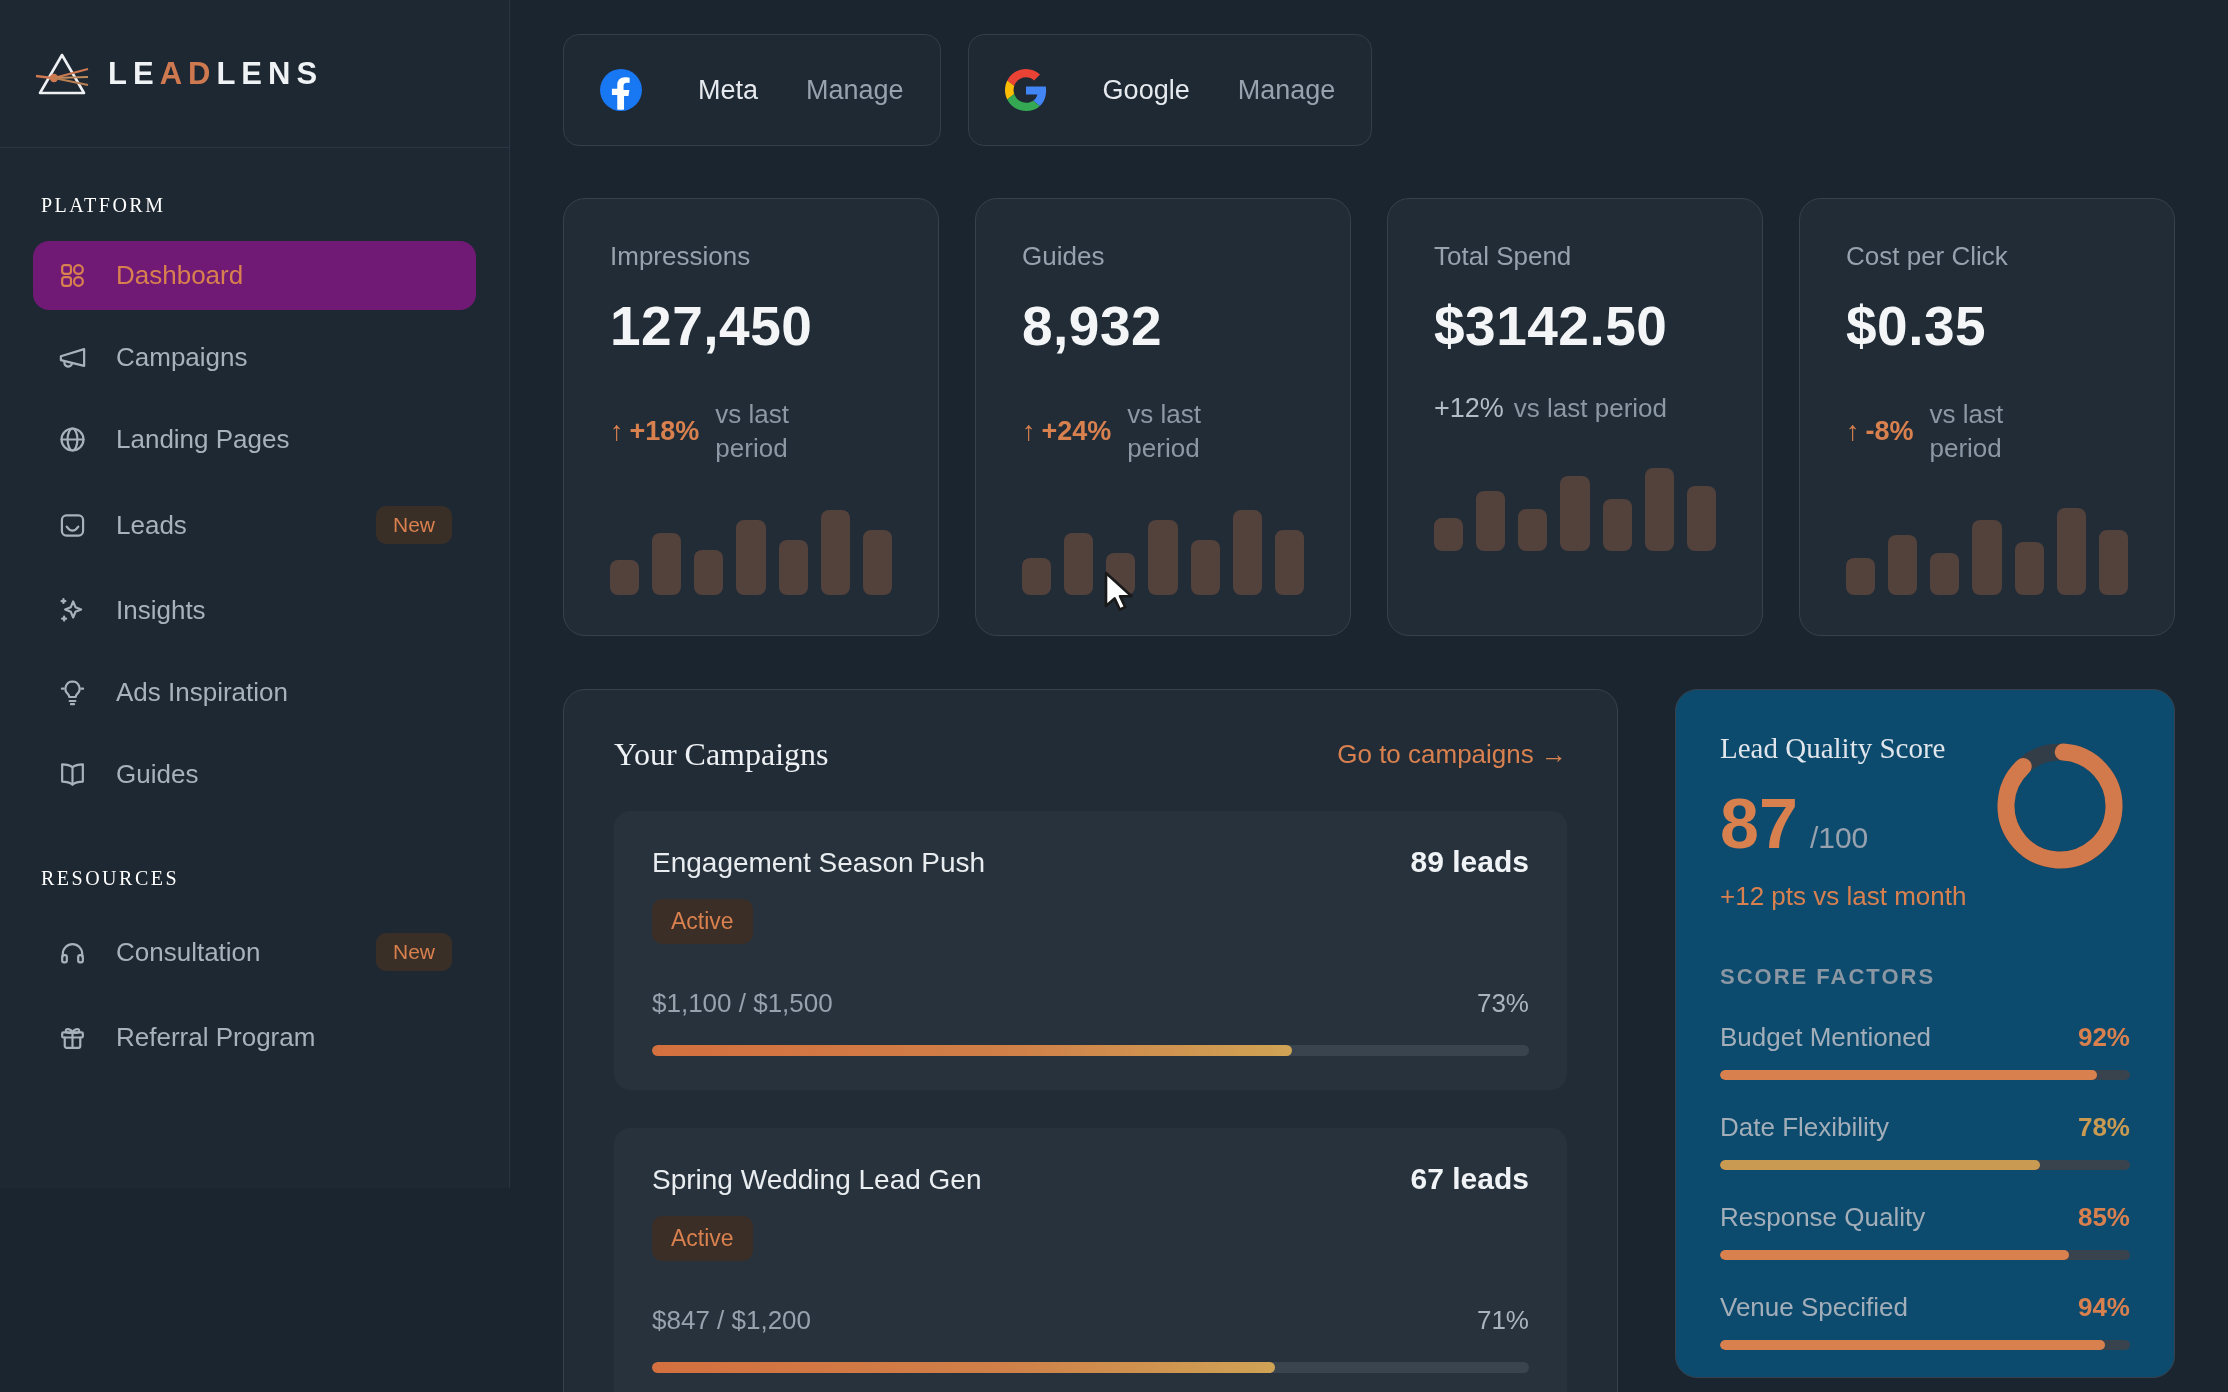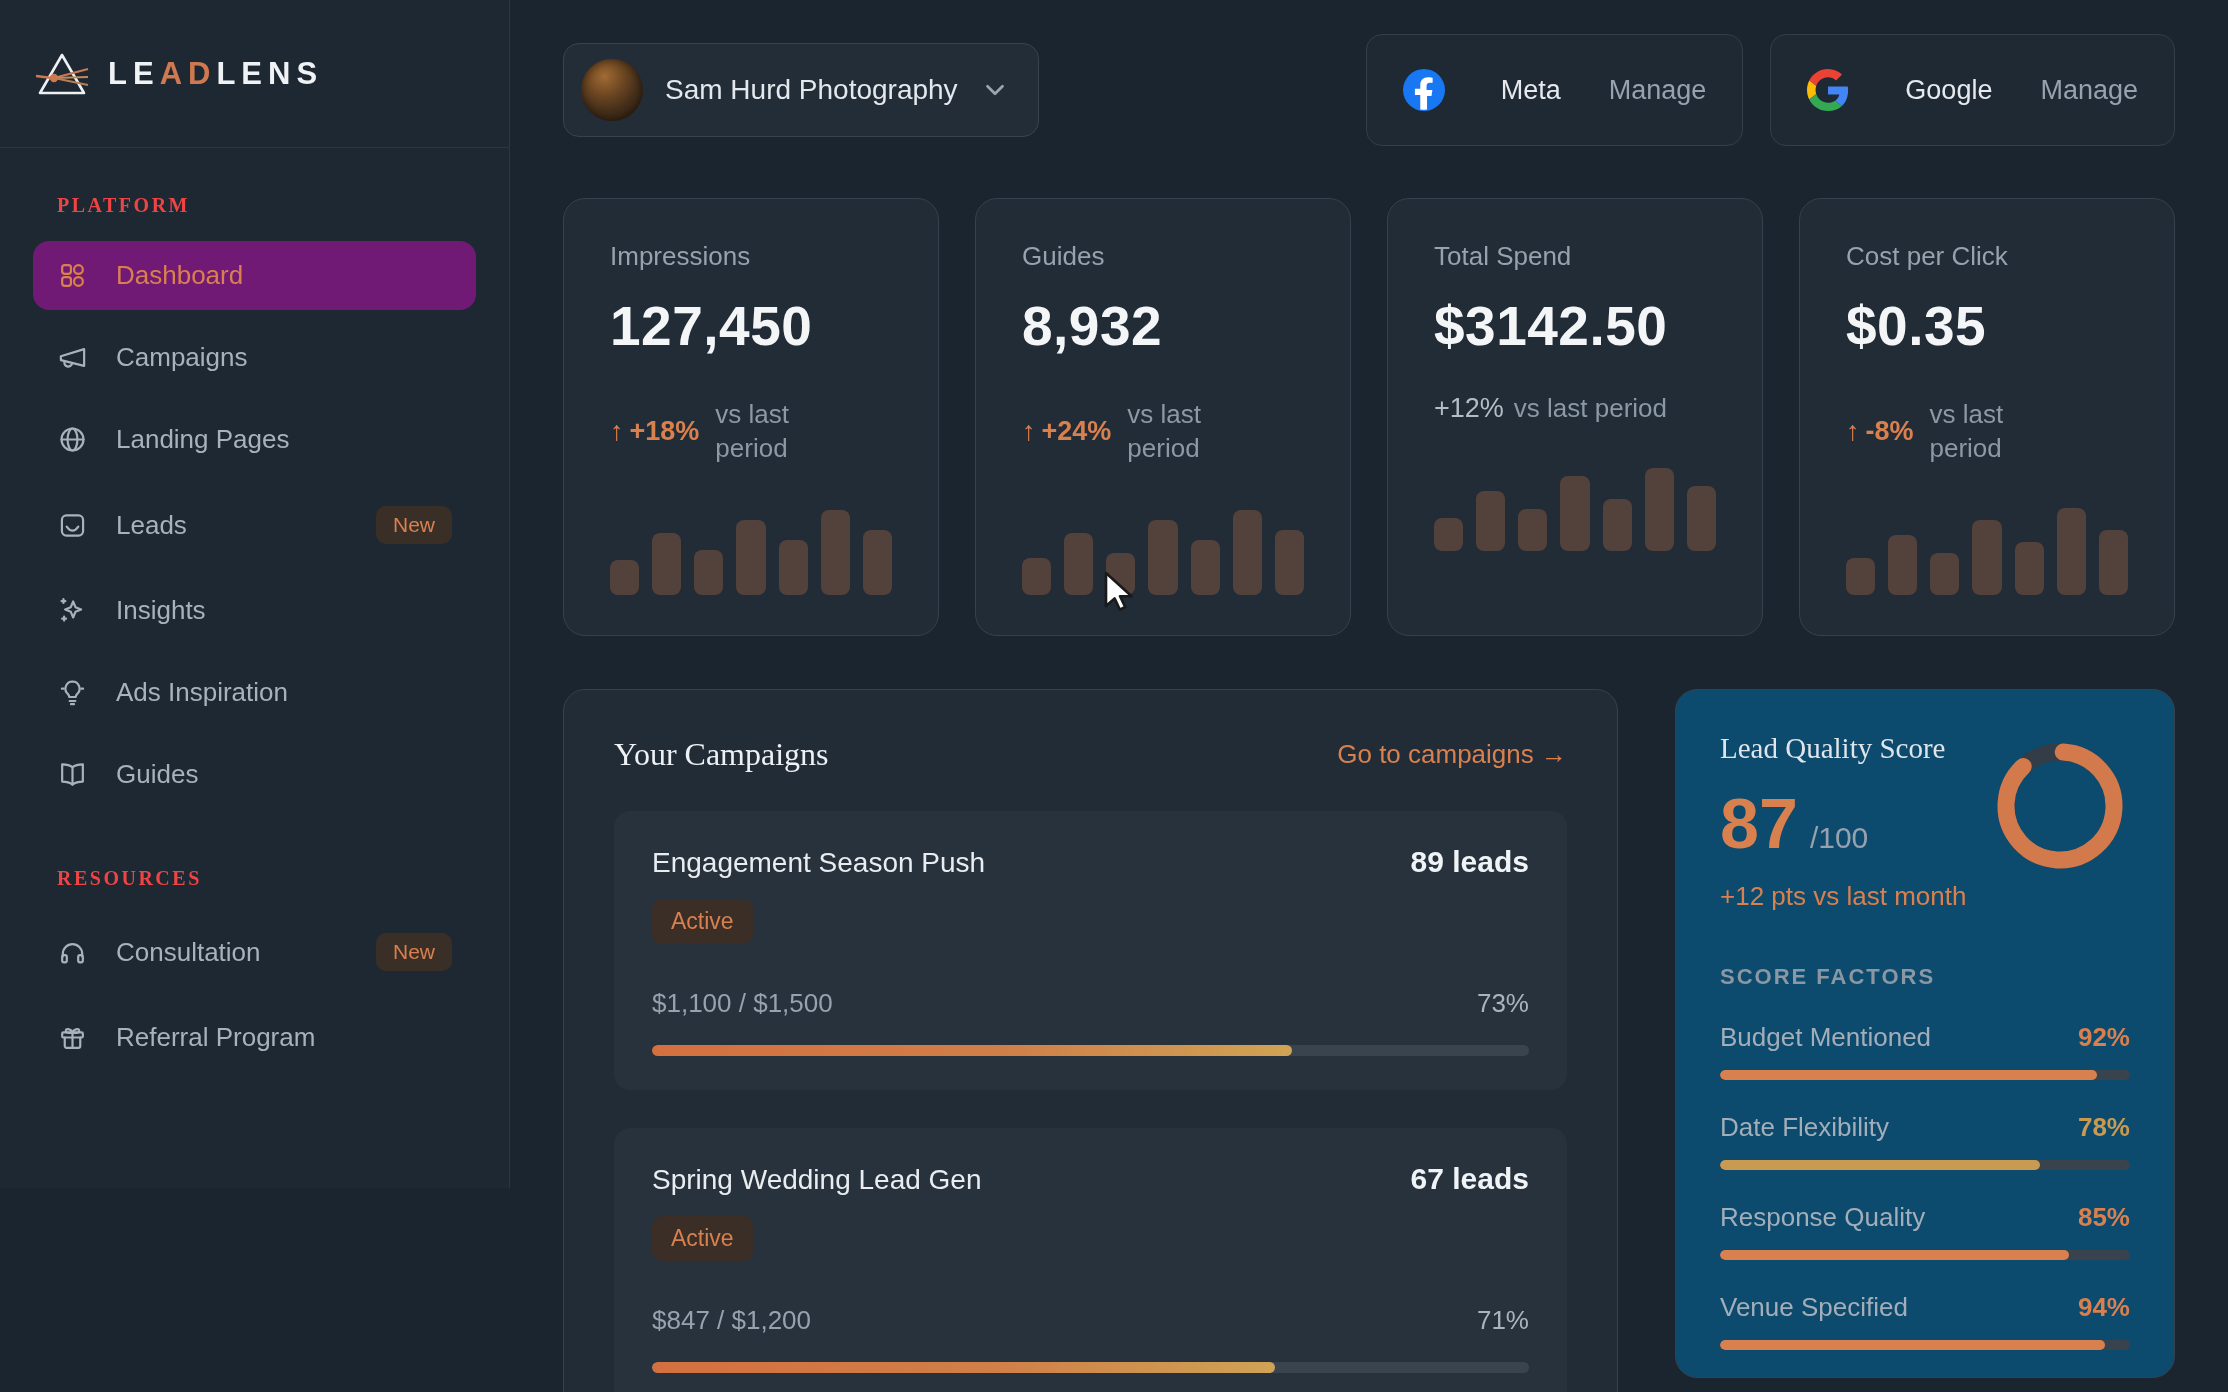--- a/index.html
+++ b/index.html
@@ -23,23 +23,22 @@
   .logo-row {
     height: 148px; padding: 0 34px;
     display: flex; align-items: center; gap: 18px;
     border-bottom: 1px solid #2b3642;
   }
   .logo-text { font-size: 31px; font-weight: 700; letter-spacing: 6px; color: #f0f3f5; white-space: nowrap; }
   .logo-text .accent { color: #cf7950; }
   nav { padding: 46px 33px 0; flex: 1; }
   .section-label {
     font-family: "Liberation Serif", serif;
-    font-size: 20px; letter-spacing: 2.5px; color: #ef4444;
-    margin: 0 0 24px 24px;
-    font-weight: bold;
+    font-size: 20px; letter-spacing: 2.5px; color: #ffffff;
+    margin: 0 0 24px 8px;
   }
   .section-label.second { margin-top: 58px; }
   .nav-item {
     display: flex; align-items: center; gap: 28px;
     padding: 19px 24px; border-radius: 16px;
     color: #a7b2bd; font-size: 26px;
     margin-bottom: 13px; cursor: pointer;
   }
   .nav-item svg { width: 31px; height: 31px; flex-shrink: 0; }
   .nav-item.active { background: #701a75; color: #d9804f; }
@@ -260,27 +259,20 @@
             <path d="M12 8c1.3-2.9 6.2-3.5 5-.6-.8 1.8-3 1.2-5 .6z"></path>
           </svg>
         <span>Referral Program</span>
       </div>
     </nav>
 
   </aside>
 
   <main>
     <div class="topbar">
-      <button class="account-select">
-        <div class="avatar md"></div>
-        <span class="account-label">Sam Hurd Photography</span>
-        <svg class="chev stroke-ic" width="30" height="30" viewBox="0 0 24 24" style="stroke-width:2.2">
-            <path d="m6 9 6 6 6-6"></path>
-          </svg>
-      </button>
 
       <div class="connections">
         <div class="connect-card">
           <svg class="p-icon" viewBox="0 0 36 36">
             <circle fill="#1877F2" cx="18" cy="18" r="18"></circle>
             <path fill="#ffffff" d="M24.4 23.2l.8-5.2h-5v-3.4c0-1.4.7-2.8 2.9-2.8h2.3V7.4S23.3 7 21.4 7c-4 0-6.6 2.4-6.6 6.8v3.2h-4.6v5.2h4.6v12.5c.9.15 1.9.2 2.9.2s2-.05 2.9-.2V23.2h3.8z"></path>
           </svg>
           <span class="status-dot"></span>
           <span class="provider-name">Meta</span>
           <span class="manage-link">Manage</span>

